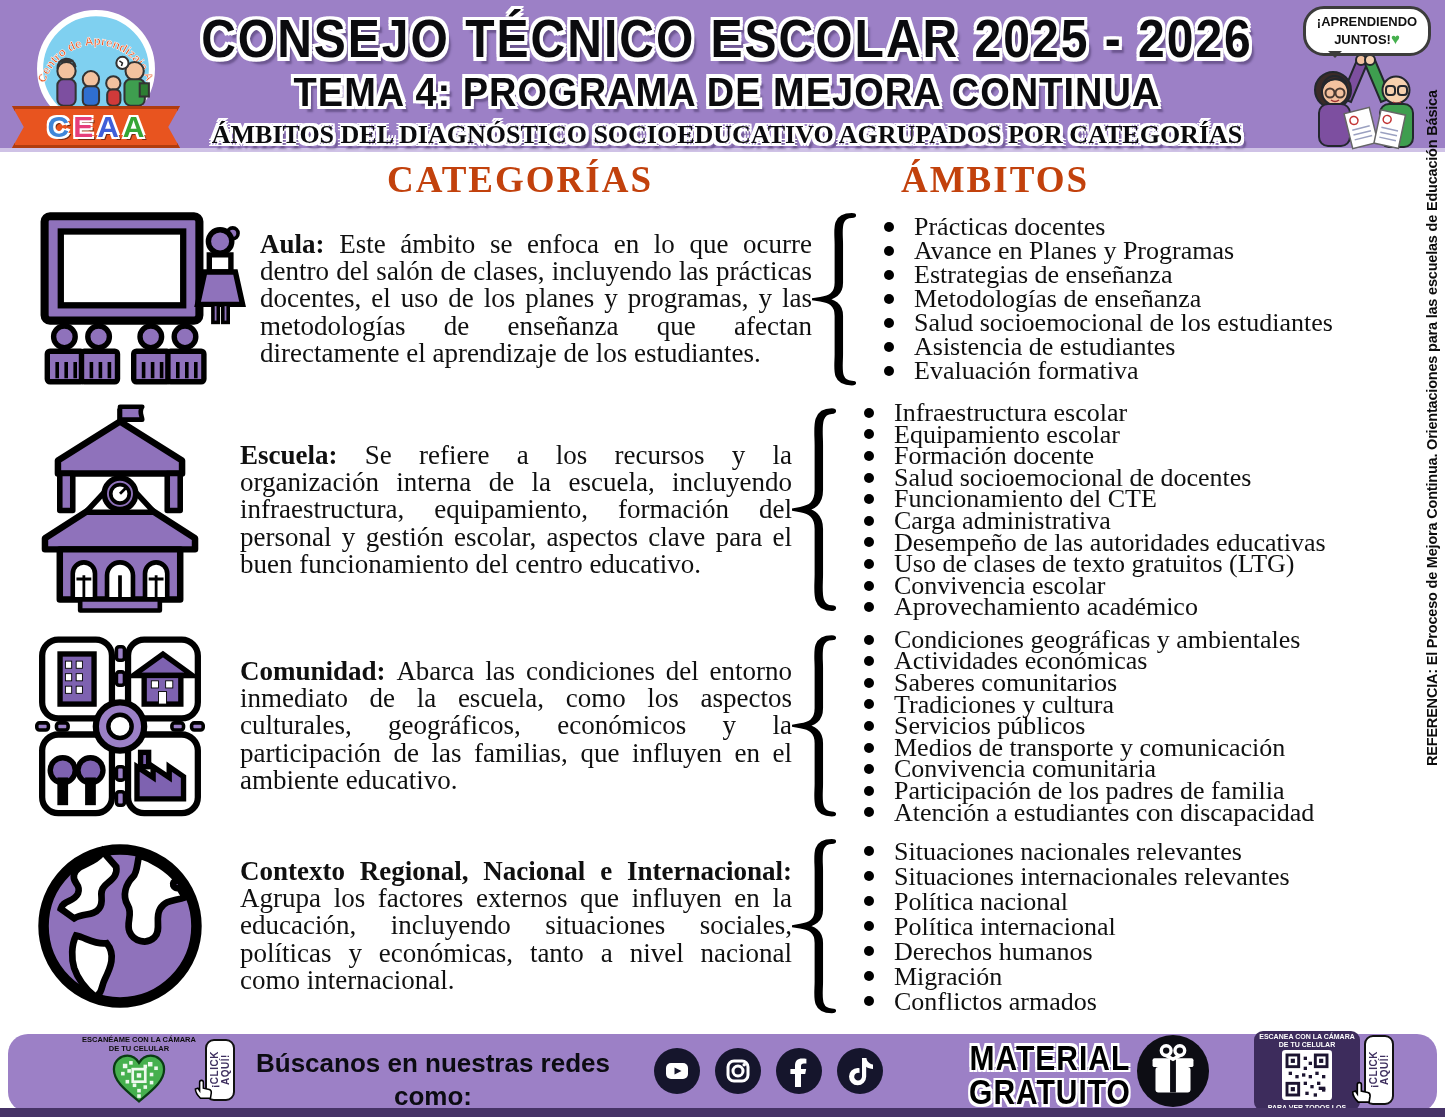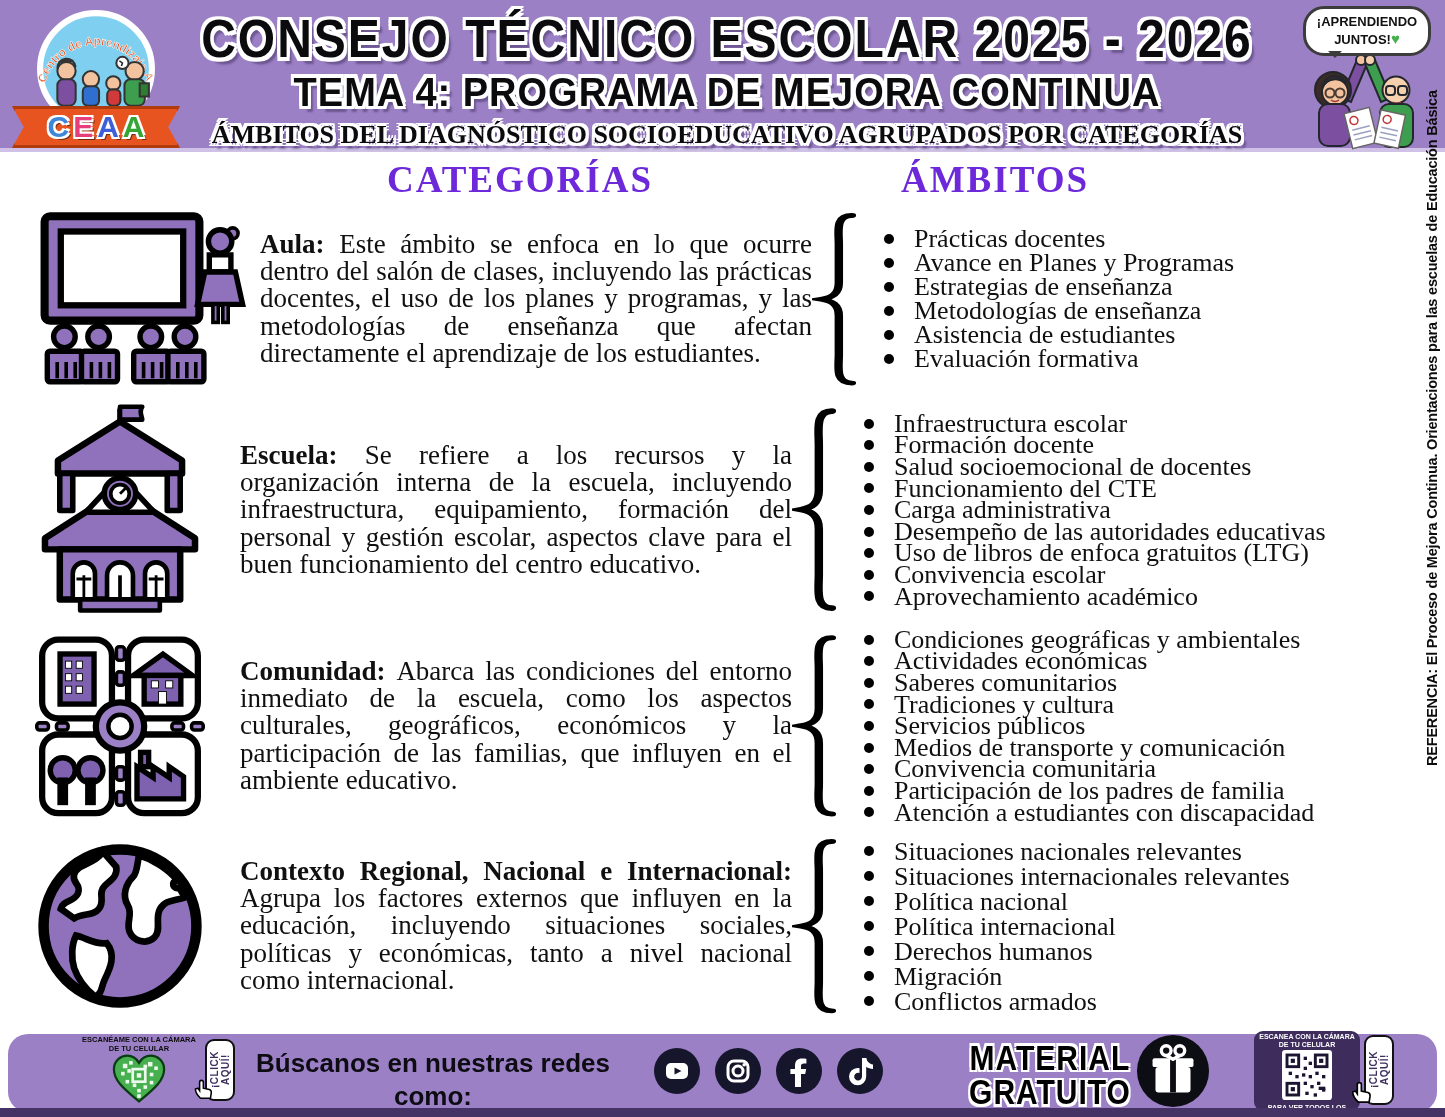--- a/index.html
+++ b/index.html
@@ -47,21 +47,21 @@
     line-height:1.15; z-index:2;
   }
   .bubble .hrt { color:#46b04e; font-size:15px; }
   .bubble:after{
     content:""; position:absolute; left:22px; bottom:-12px;
     border:7px solid transparent; border-top-color:#3c3c3c;
   }
   .mascot-art { position:absolute; bottom:0; left:0; }
   
   .colhead {
-    position:absolute; top:158px; font-size:37px; font-weight:bold; color:#6d28d9;
+    position:absolute; top:158px; font-size:37px; font-weight:bold; color:#c2410c;
     letter-spacing:2px; text-align:center;
   }
   .cat-h { left:280px; width:480px; }
   .amb-h { left:850px; width:290px; }
   #rows { position:absolute; top:202px; left:0; right:38px; }
   .row { display:flex; align-items:center; }
   .r0 { height:194px;padding-left:20px; } .r1 { height:228px; } .r2 { height:204px; } .r3 { height:196px; }
   .icon-slot { width:240px; display:flex; align-items:center; justify-content:center; }
   .desc {
     width:552px; font-size:27px; line-height:1.01; color:#101010;
@@ -239,20 +239,21 @@
       <div class="brace-cell">
           <svg viewBox="0 0 60 400" preserveAspectRatio="none">
             <path d="M52,8 C30,8 35,44 35,74 L35,162 C35,188 26,196 12,200 C26,204 35,212 35,238 L35,326 C35,356 30,392 52,392" fill="none" stroke="#000" stroke-width="11" stroke-linecap="round"></path>
           </svg>
         </div>
       <ul class="list">
           <li>Prácticas docentes</li>
           <li>Avance en Planes y Programas</li>
           <li>Estrategias de enseñanza</li>
           <li>Metodologías de enseñanza</li>
+          <li>Salud socioemocional de los estudiantes</li>
           <li>Asistencia de estudiantes</li>
           <li>Evaluación formativa</li>
         </ul>
     </div>
 
     <div class="row r1">
       <div class="icon-slot">
           <svg viewBox="0 0 190 235" width="176" height="218">
             <g stroke="#000" stroke-linejoin="round">
               <path d="M95,30 V8" stroke-width="6"></path>
@@ -277,26 +278,27 @@
           </svg>
         </div>
       <p class="desc"><b class="term">Escuela:</b><span class="dtext">Se refiere a los recursos y la organización interna de la escuela, incluyendo infraestructura, equipamiento, formación del personal y gestión escolar, aspectos clave para el buen funcionamiento del centro educativo.</span></p>
       <div class="brace-cell">
           <svg viewBox="0 0 60 400" preserveAspectRatio="none">
             <path d="M52,8 C30,8 35,44 35,74 L35,162 C35,188 26,196 12,200 C26,204 35,212 35,238 L35,326 C35,356 30,392 52,392" fill="none" stroke="#000" stroke-width="11" stroke-linecap="round"></path>
           </svg>
         </div>
       <ul class="list">
           <li>Infraestructura escolar</li>
+          <li>Equipamiento escolar</li>
           <li>Formación docente</li>
           <li>Salud socioemocional de docentes</li>
           <li>Funcionamiento del CTE</li>
           <li>Carga administrativa</li>
           <li>Desempeño de las autoridades educativas</li>
-          <li>Uso de libros de enfoca gratuitos (LTG)</li>
+          <li>Uso de clases de texto gratuitos (LTG)</li>
           <li>Convivencia escolar</li>
           <li>Aprovechamiento académico</li>
         </ul>
     </div>
 
     <div class="row r2">
       <div class="icon-slot">
           <svg viewBox="0 0 190 205" width="170" height="190">
             <g stroke="#000">
               <rect x="8" y="6" width="78" height="88" rx="18" fill="#fff" stroke-width="7"></rect>

